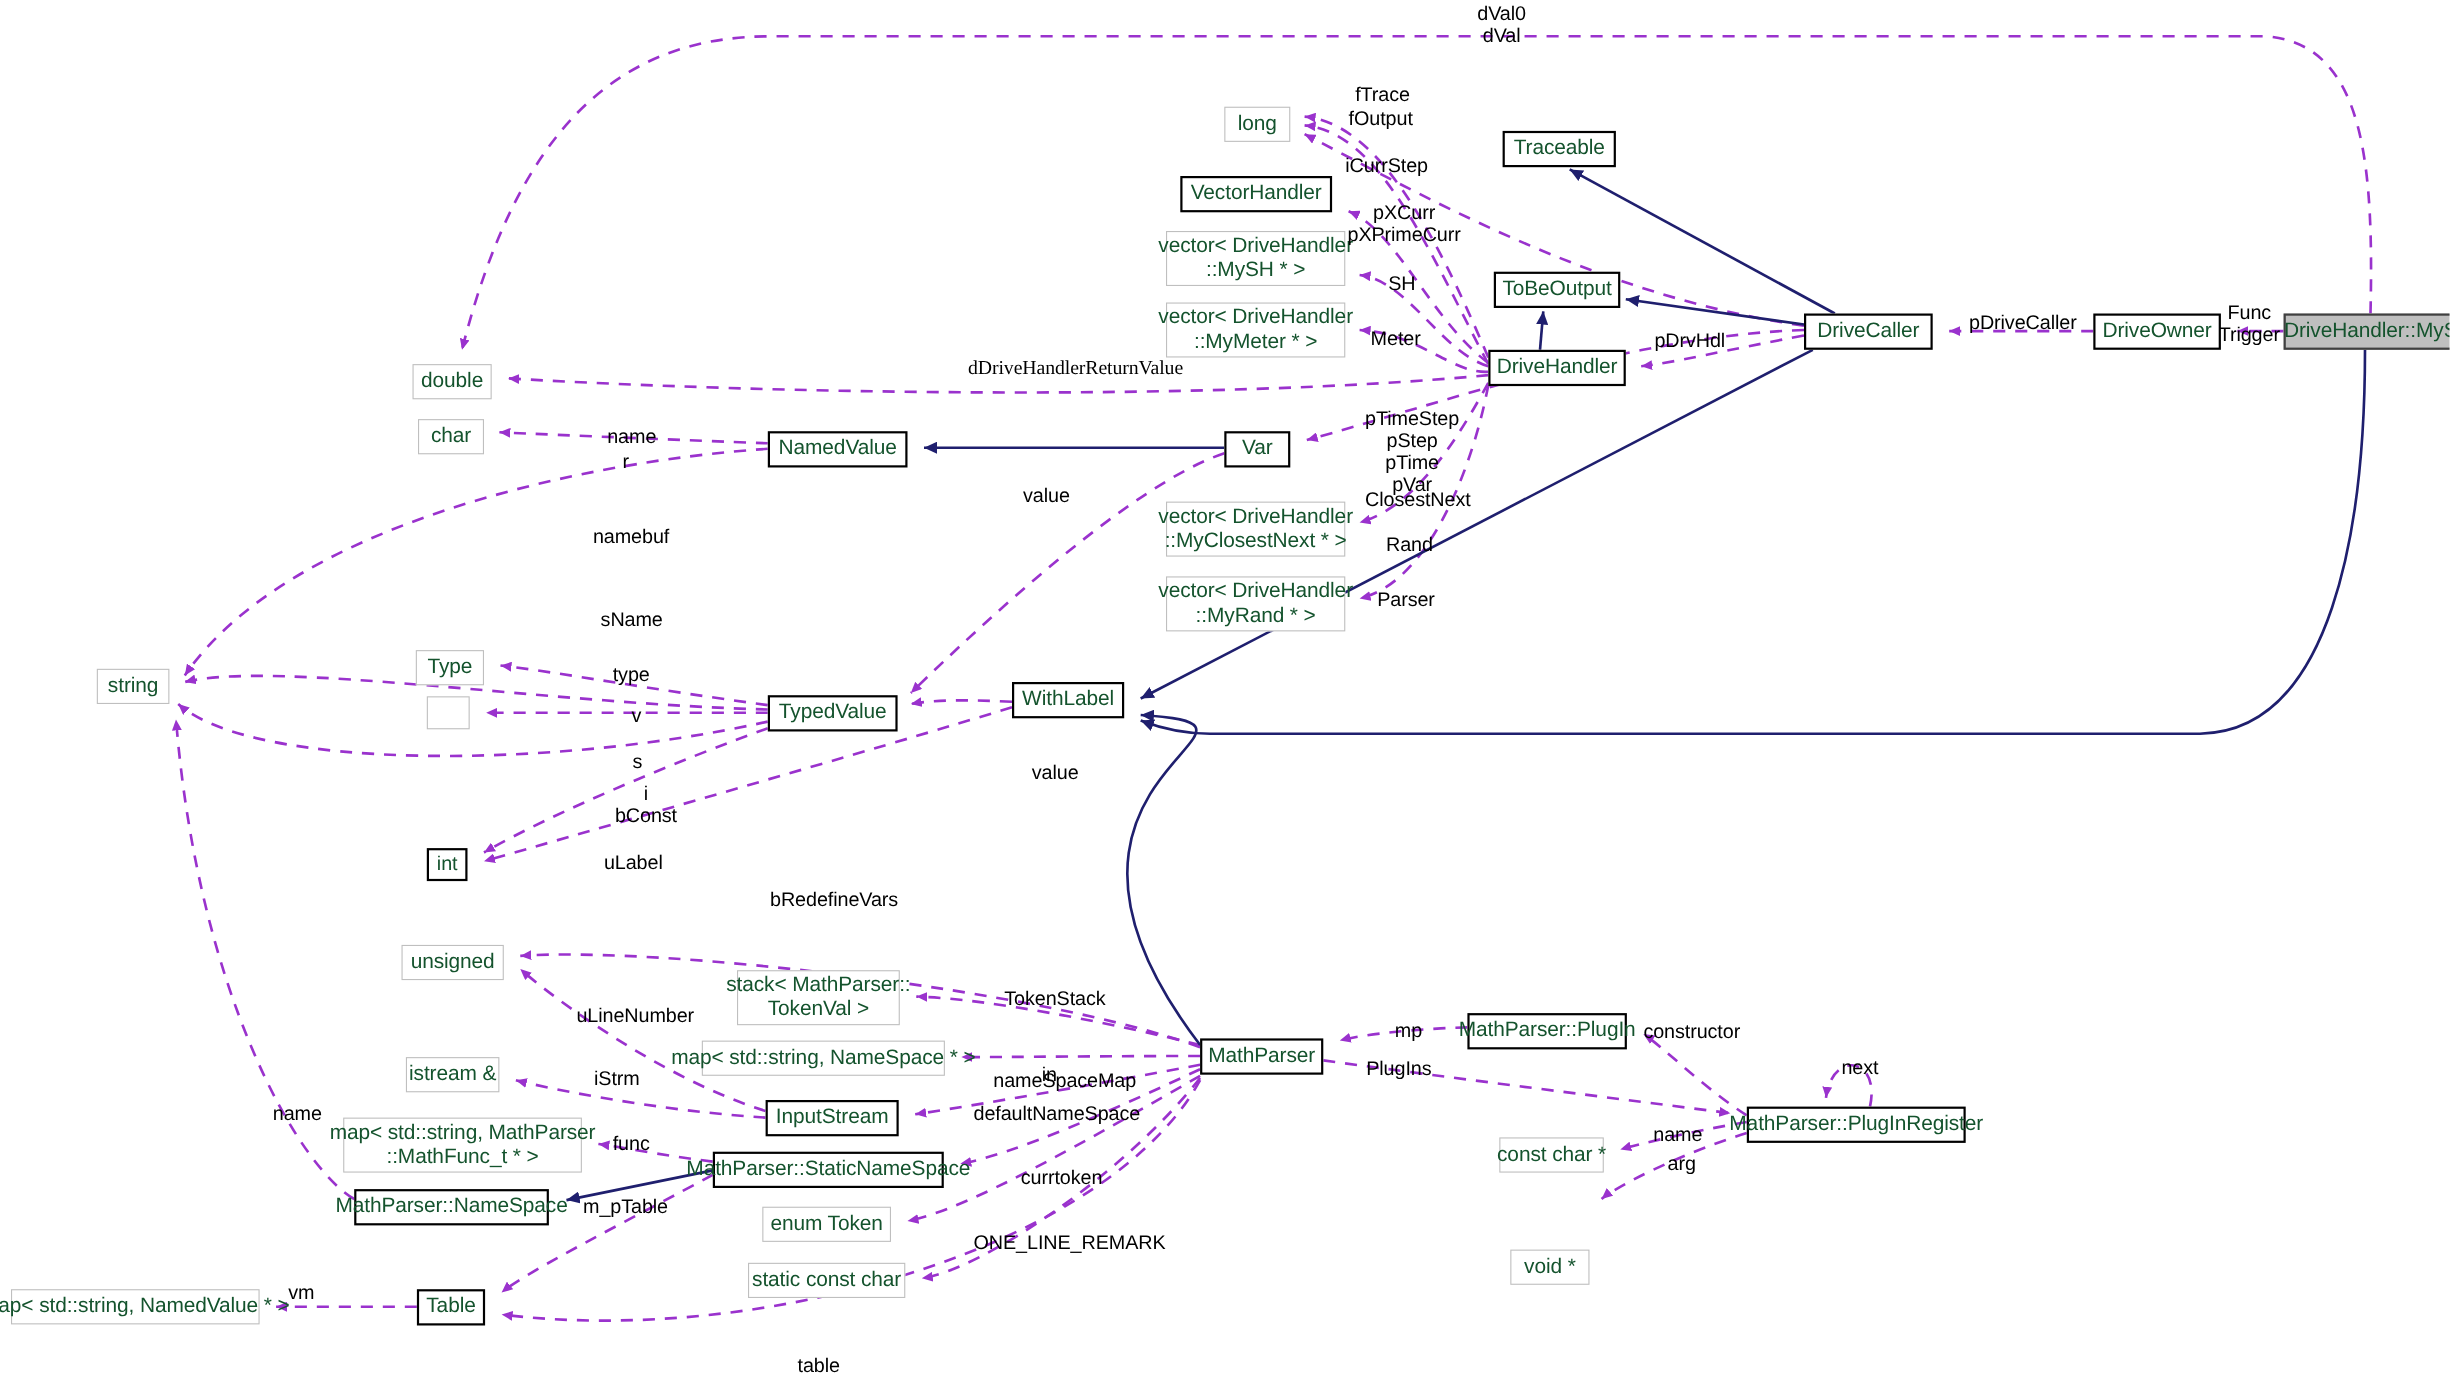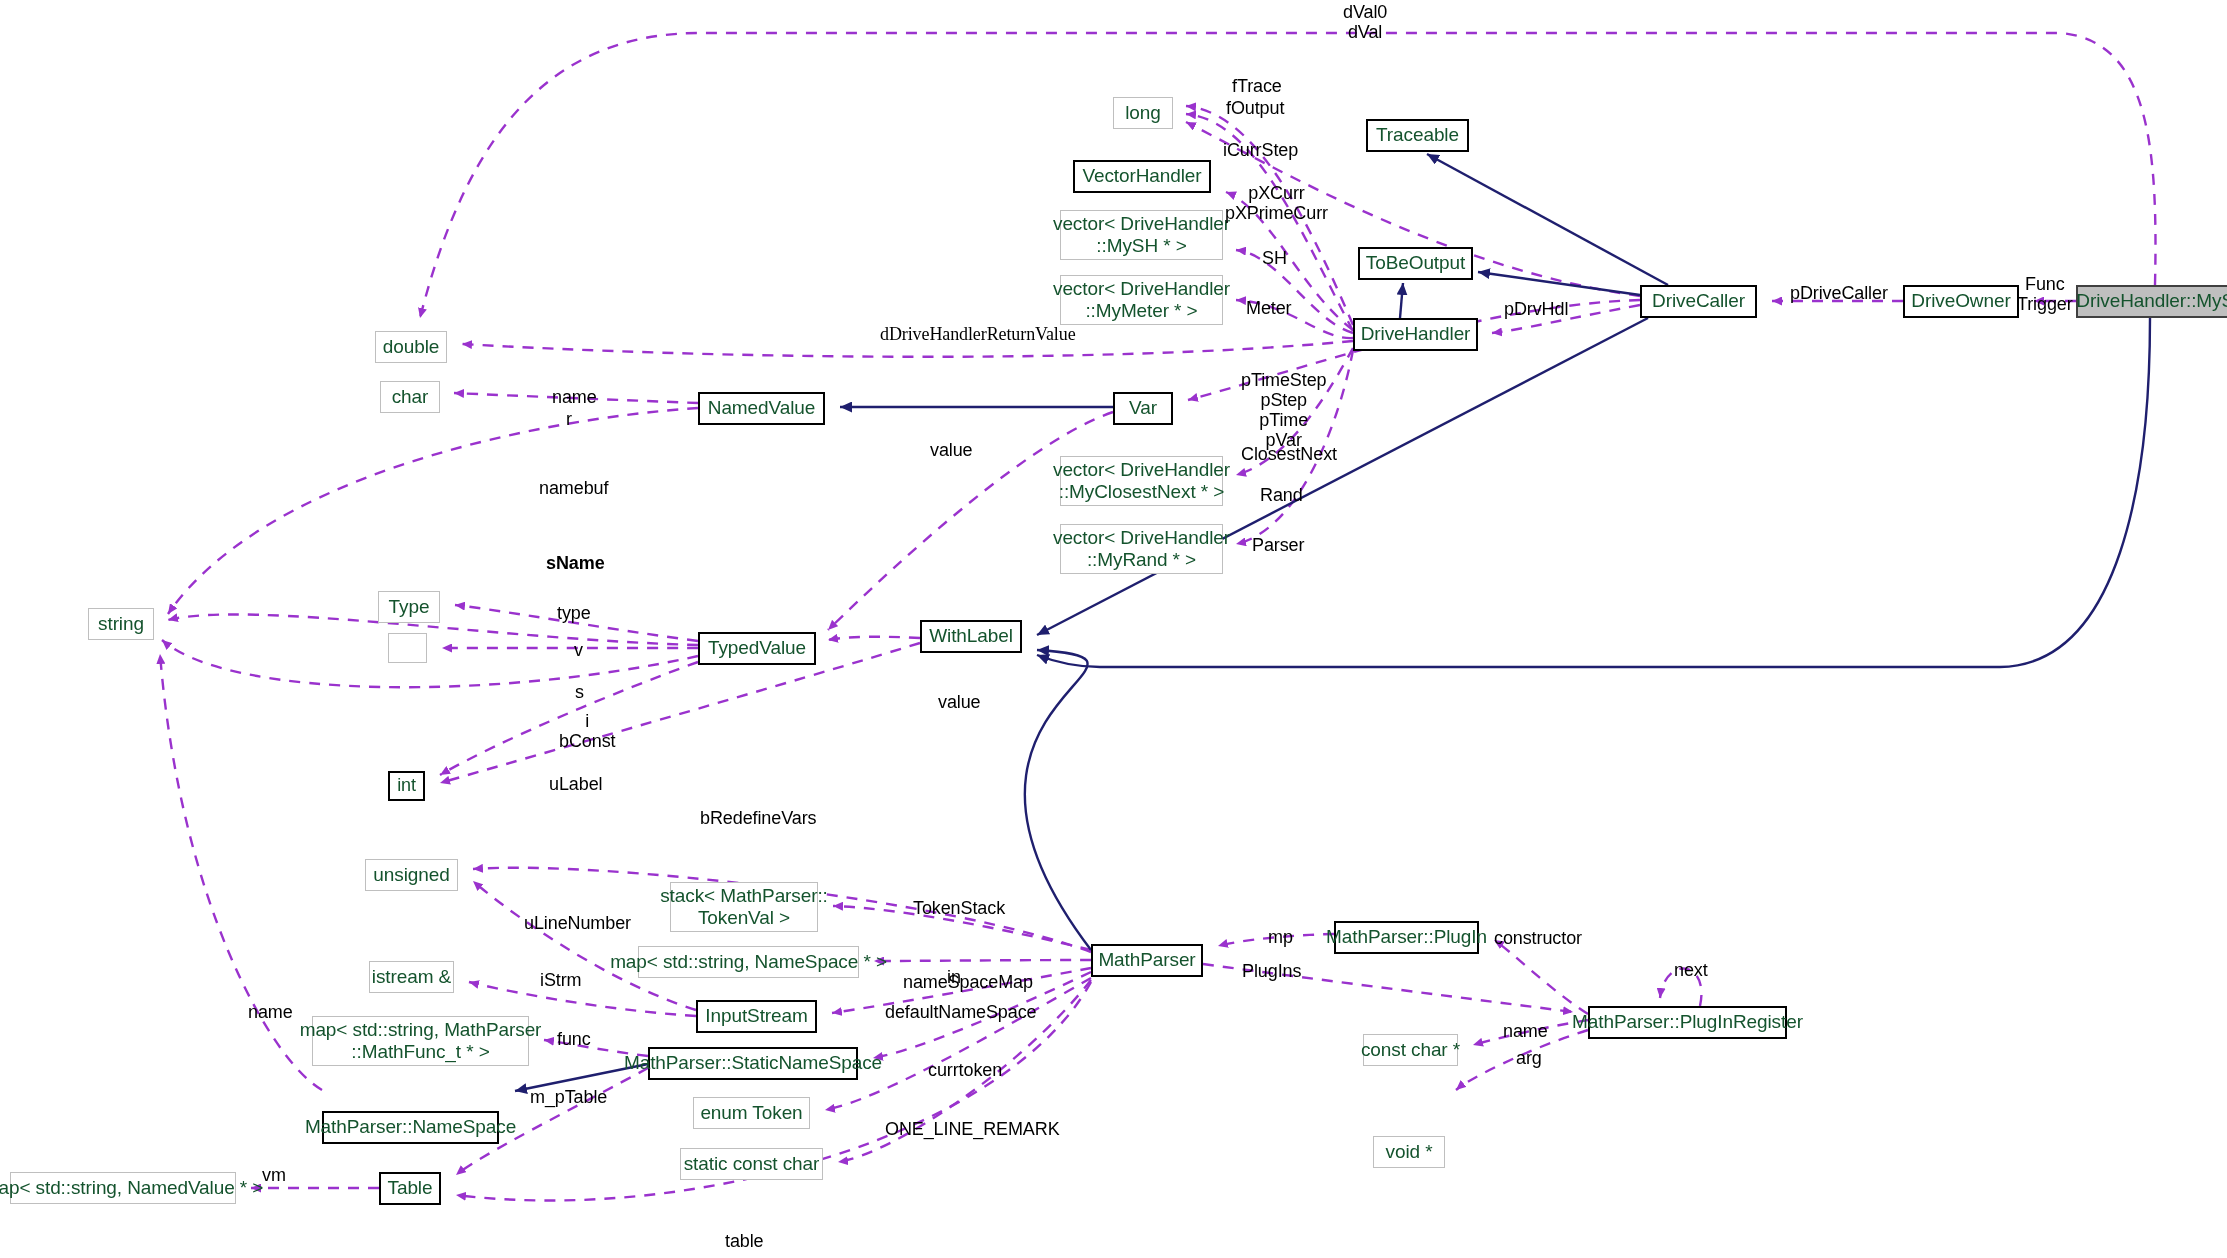--- a/index.html
+++ b/index.html
@@ -218,21 +218,21 @@
   <div class="node cls" style="left:1091px;top:944px;width:112px;height:33px;">MathParser</div>
   <div class="node cls" style="left:1334px;top:921px;width:145px;height:33px;">MathParser::PlugIn</div>
   <div class="node ext" style="left:369px;top:961px;width:85px;height:32px;">istream &amp;</div>
   <div class="node cls" style="left:696px;top:1000px;width:121px;height:33px;">InputStream</div>
   <div class="node cls" style="left:1588px;top:1006px;width:199px;height:33px;">MathParser::PlugInRegister</div>
   <div class="node ext" style="left:312px;top:1016px;width:217px;height:50px;">map&lt; std::string, MathParser
 ::MathFunc_t * &gt;</div>
   <div class="node ext" style="left:1363px;top:1034px;width:95px;height:32px;">const char *</div>
   <div class="node cls" style="left:648px;top:1047px;width:210px;height:33px;">MathParser::StaticNameSpace</div>
   <div class="node ext" style="left:693px;top:1097px;width:117px;height:32px;">enum Token</div>
-  <div class="node cls" style="left:322px;top:1111px;width:177px;height:33px;">MathParser::NameSpace</div>
+  <div class="node cls" style="left:322px;top:1081px;width:177px;height:33px;">MathParser::NameSpace</div>
   <div class="node ext" style="left:1373px;top:1136px;width:72px;height:32px;">void *</div>
   <div class="node ext" style="left:680px;top:1148px;width:143px;height:32px;">static const char</div>
   <div class="node ext" style="left:10px;top:1172px;width:226px;height:32px;">map&lt; std::string, NamedValue * &gt;</div>
   <div class="node cls" style="left:379px;top:1172px;width:62px;height:33px;">Table</div>
 
   <div class="edge-label" style="left:1343px;top:2px;">dVal0
 dVal</div>
   <div class="edge-label" style="left:1232px;top:76px;">fTrace</div>
   <div class="edge-label" style="left:1226px;top:98px;">fOutput</div>
   <div class="edge-label" style="left:1223px;top:140px;">iCurrStep</div>
@@ -249,21 +249,21 @@
   <div class="edge-label" style="left:566px;top:409px;">r</div>
   <div class="edge-label" style="left:1241px;top:370px;text-align:center;">pTimeStep
 pStep
 pTime
 pVar</div>
   <div class="edge-label" style="left:1241px;top:444px;">ClosestNext</div>
   <div class="edge-label" style="left:1260px;top:485px;">Rand</div>
   <div class="edge-label" style="left:930px;top:440px;">value</div>
   <div class="edge-label" style="left:1252px;top:535px;">Parser</div>
   <div class="edge-label" style="left:539px;top:478px;">namebuf</div>
-  <div class="edge-label" style="left:546px;top:553px;font-weight:bold;">sName</div>
+  <div class="edge-label" style="left:546px;top:553px;">sName</div>
   <div class="edge-label" style="left:557px;top:603px;">type</div>
   <div class="edge-label" style="left:574px;top:640px;">v</div>
   <div class="edge-label" style="left:575px;top:682px;">s</div>
   <div class="edge-label" style="left:938px;top:692px;">value</div>
   <div class="edge-label" style="left:559px;top:711px;text-align:center;">i
 bConst</div>
   <div class="edge-label" style="left:549px;top:774px;">uLabel</div>
   <div class="edge-label" style="left:700px;top:808px;">bRedefineVars</div>
   <div class="edge-label" style="left:524px;top:913px;">uLineNumber</div>
   <div class="edge-label" style="left:913px;top:898px;">TokenStack</div>

